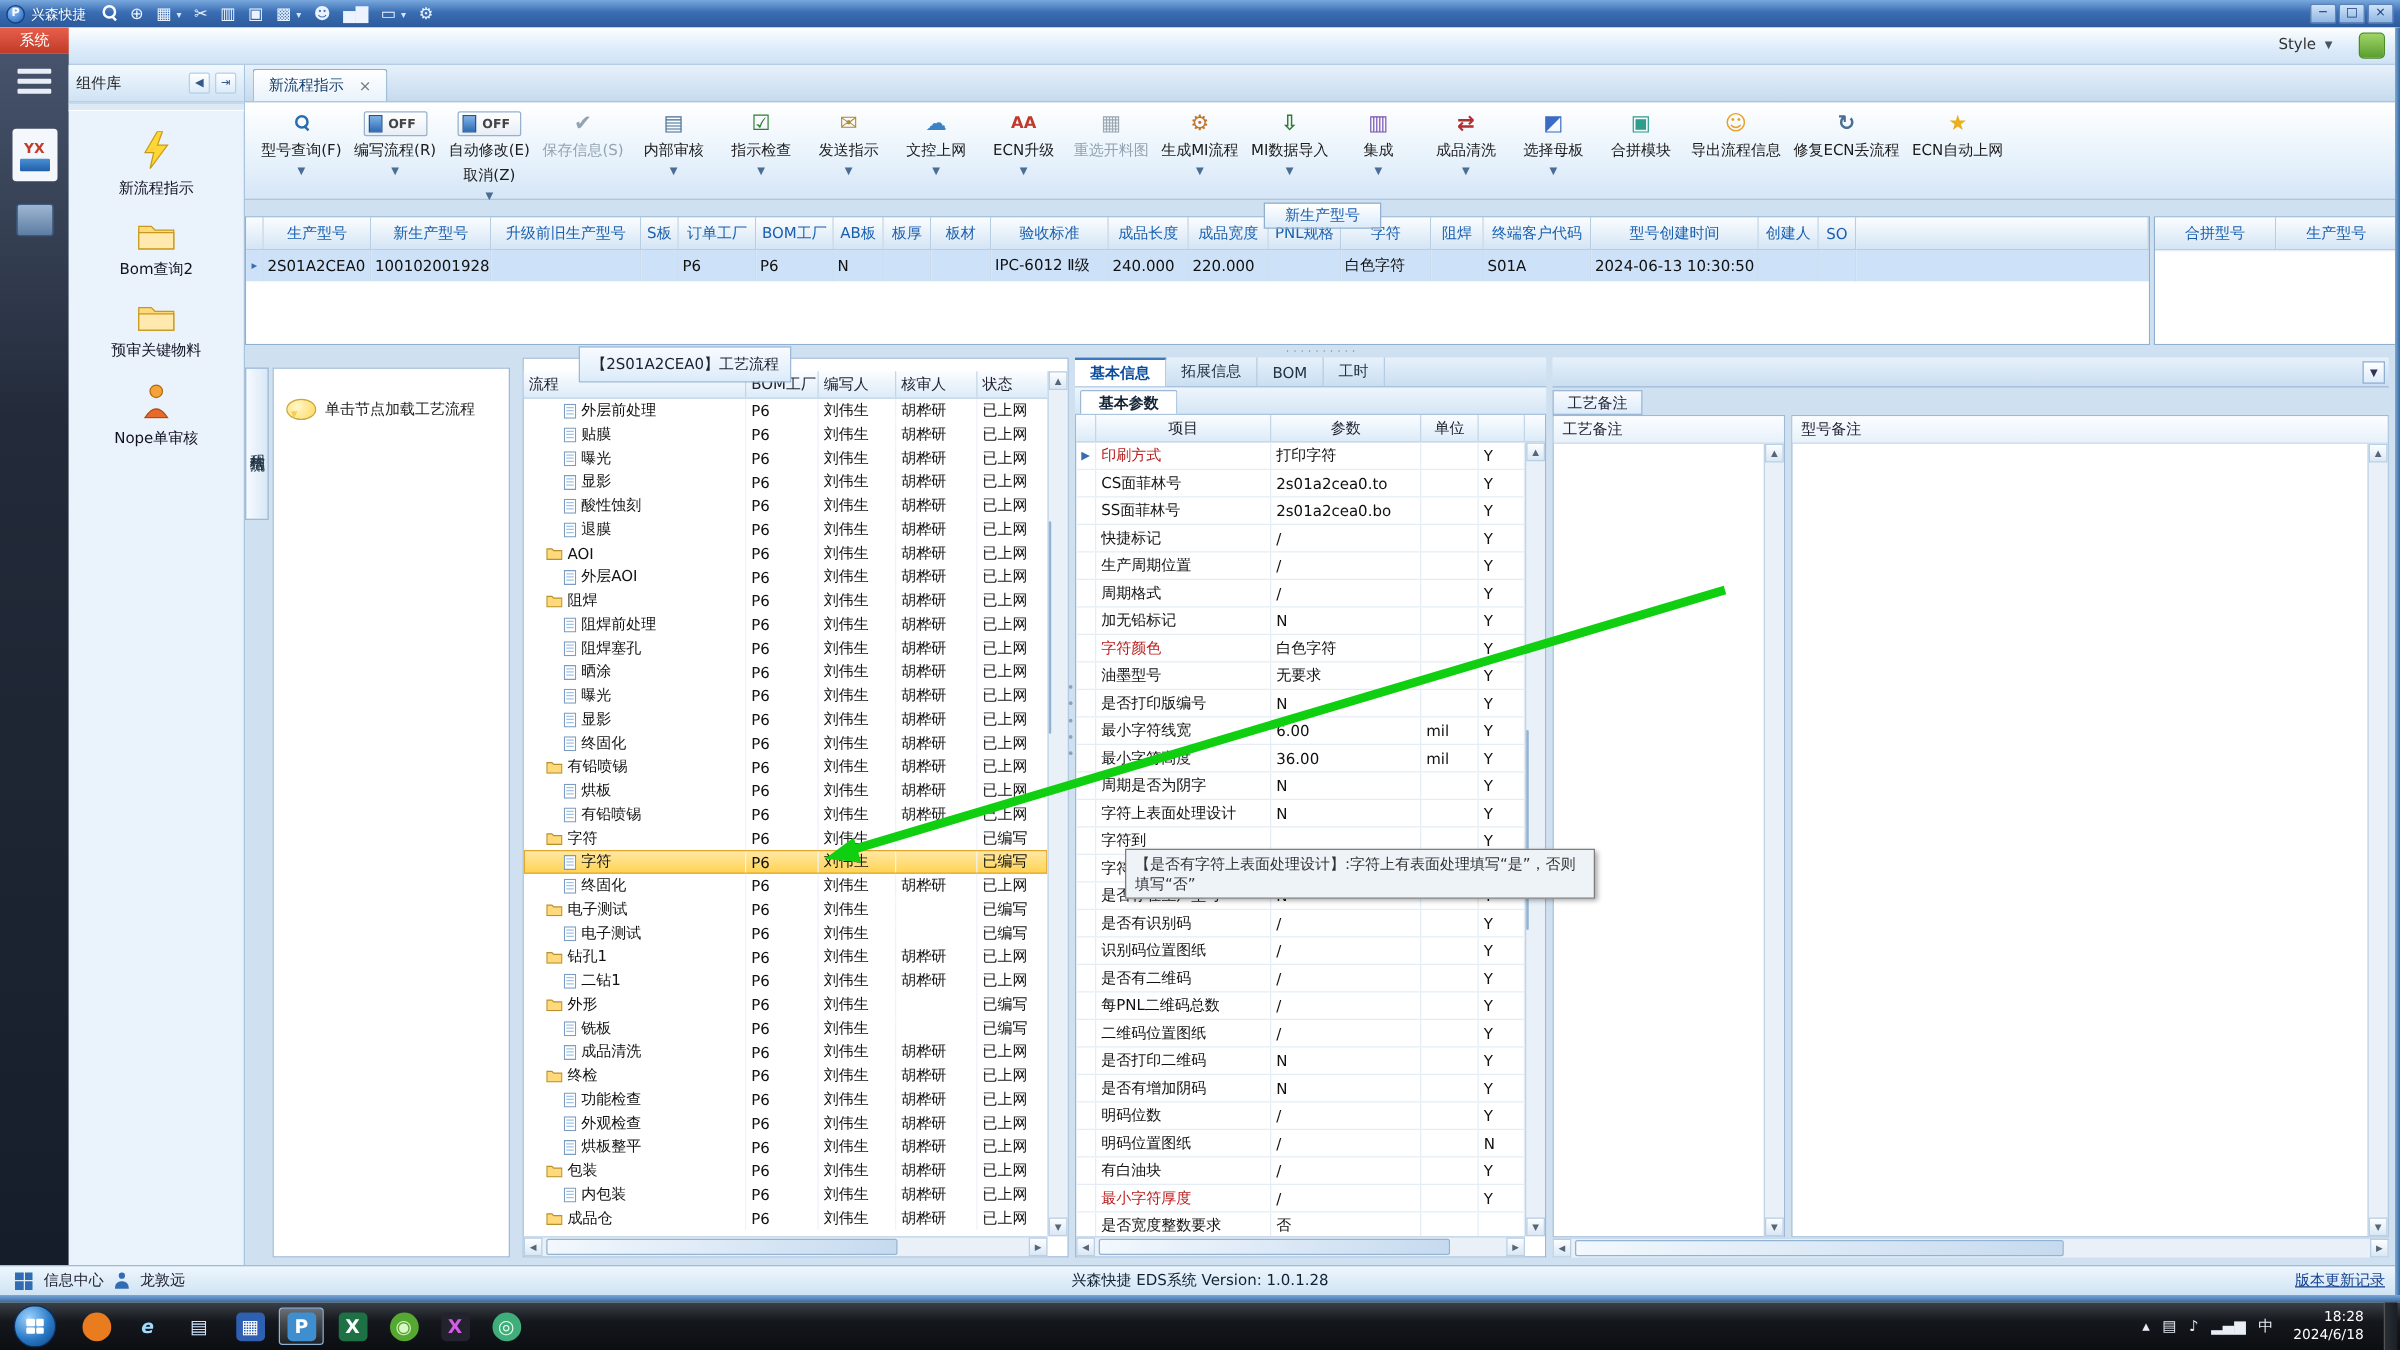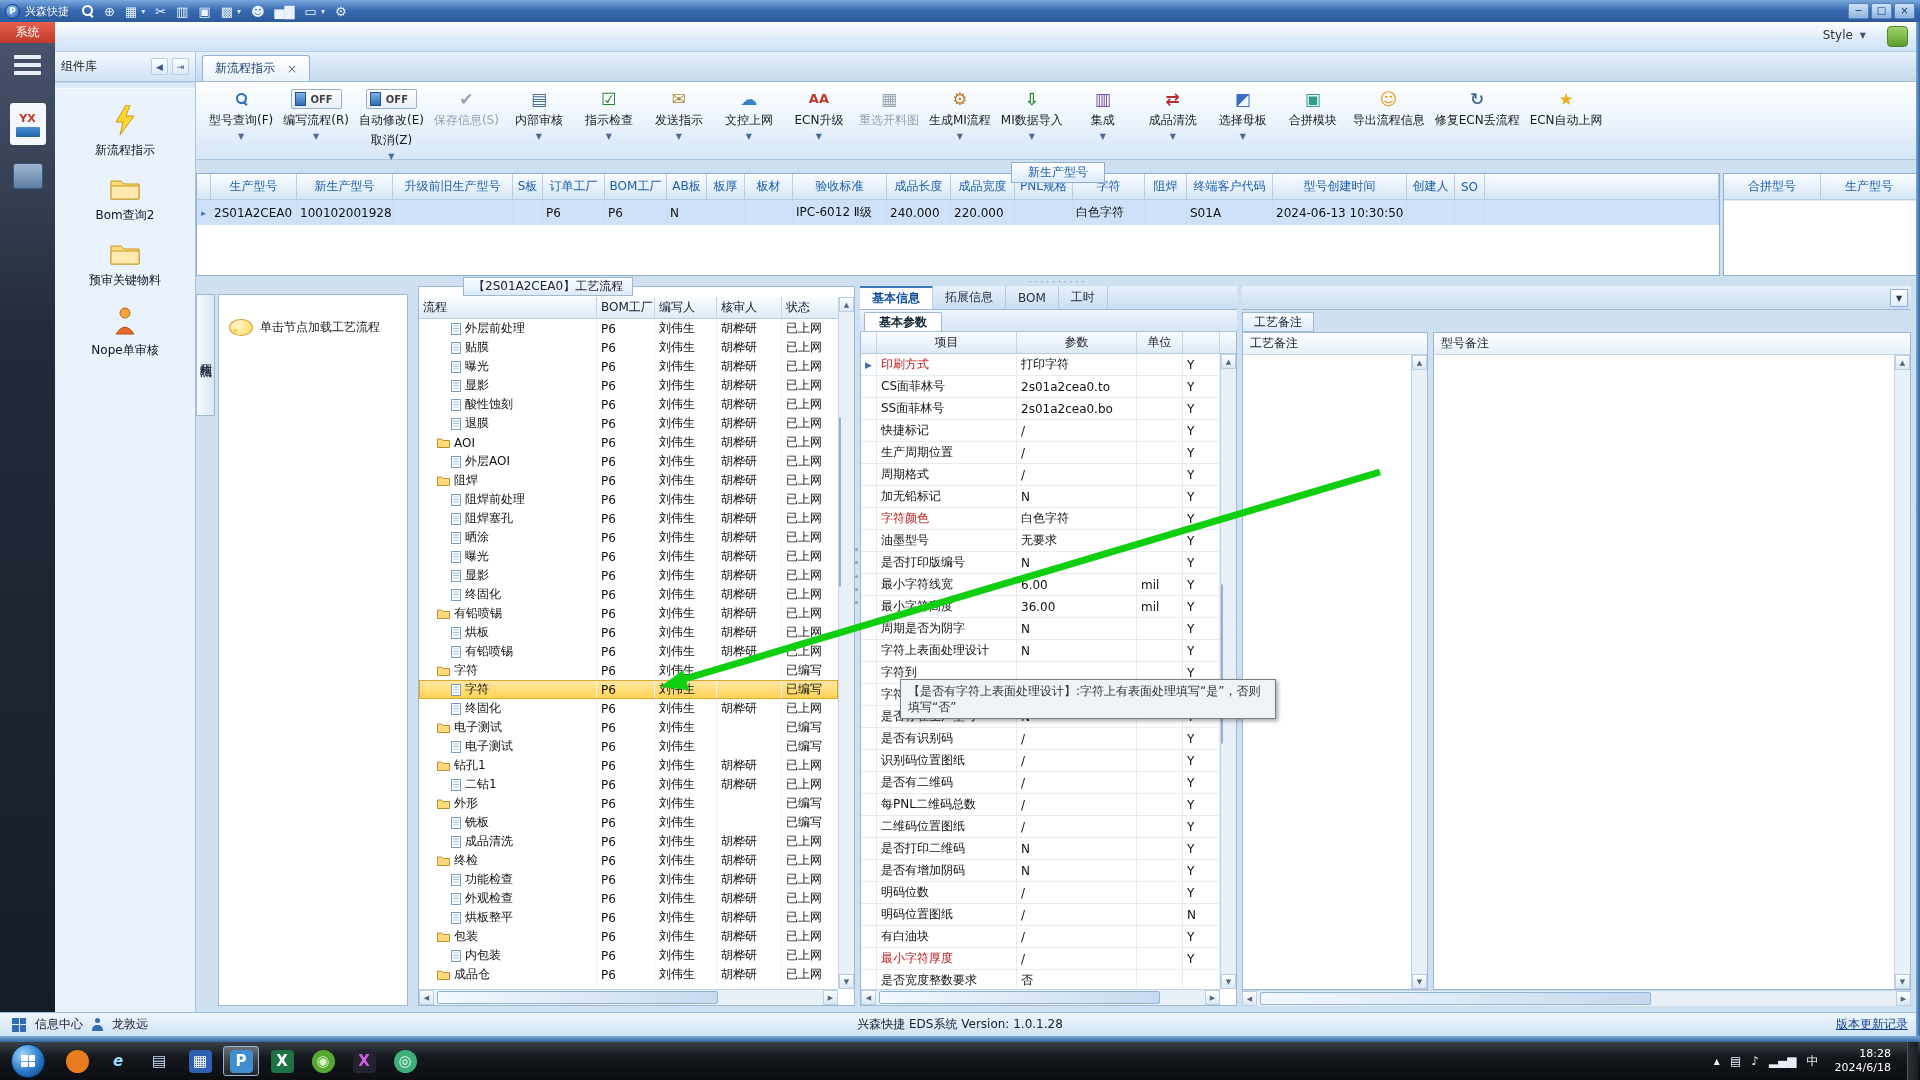--- a/index.html
+++ b/index.html
@@ -81,21 +81,21 @@
 
 
 .lower{position:absolute;left:0;top:126px;width:1724px;height:726px;}
 .p-structure{position:absolute;left:0;top:8px;width:19px;height:122px;background:linear-gradient(90deg,#f6fafe,#d9e8f6);border:1px solid #9db9d6;writing-mode:vertical-rl;display:flex;align-items:center;justify-content:center;font-size:12px;color:#234;}
 .p-hint{position:absolute;left:22px;top:8px;width:190px;height:712px;background:#fff;border:1px solid #9db9d6;}
 .hint-line{display:flex;align-items:center;gap:7px;padding:24px 4px 0 10px;color:#222;}
 .bubble{width:24px;height:17px;background:radial-gradient(circle at 35% 35%,#fff7c9,#ffd95e);border:1px solid #c9a73c;border-radius:50%;position:relative;flex:0 0 auto;}
 .bubble::after{content:"";position:absolute;left:3px;bottom:-6px;border:6px solid transparent;border-top-color:#f7cf52;border-left-width:2px;border-right-width:3px;}
 
 .p-tree{position:absolute;left:222px;top:0;width:437px;height:720px;background:#fff;border:1px solid #9db9d6;}
-.grouptab{position:absolute;left:44px;top:-10px;height:19px;padding:0 9px;background:linear-gradient(#f8fbff,#dcebfa);border:1px solid #9db9d6;color:#223;z-index:3;display:flex;align-items:center;}
+.grouptab{position:absolute;left:44px;top:-10px;height:29px;padding:0 9px;background:linear-gradient(#f8fbff,#dcebfa);border:1px solid #9db9d6;color:#223;z-index:3;display:flex;align-items:center;}
 .tree-head{position:absolute;left:0;top:10px;right:16px;height:22px;display:flex;border-bottom:1px solid #b7cde2;background:linear-gradient(#fbfdff,#dcebf8);}
 .tree-head .c{border-right:1px solid #c3d6e8;display:flex;align-items:center;padding-left:4px;color:#223;overflow:hidden;white-space:nowrap;flex:0 0 auto;}
 .tree-body{position:absolute;left:0;top:32px;right:16px;bottom:16px;overflow:hidden;}
 .t-row{display:flex;height:19px;align-items:stretch;}
 .t-row .c{display:flex;align-items:center;padding-left:4px;border-right:1px solid #eef3f9;overflow:hidden;white-space:nowrap;flex:0 0 auto;}
 .t-row.hl{background:linear-gradient(#ffe9a8,#ffd24f);outline:1px solid #e0a62e;outline-offset:-1px;}
 .t-ic{display:inline-flex;margin-right:4px;flex:0 0 auto;}
 
 .vscroll{position:absolute;width:16px;background:#e9f0f8;border-left:1px solid #c0d4e6;}
 .hscroll{position:absolute;height:16px;background:#e9f0f8;border-top:1px solid #c0d4e6;}

